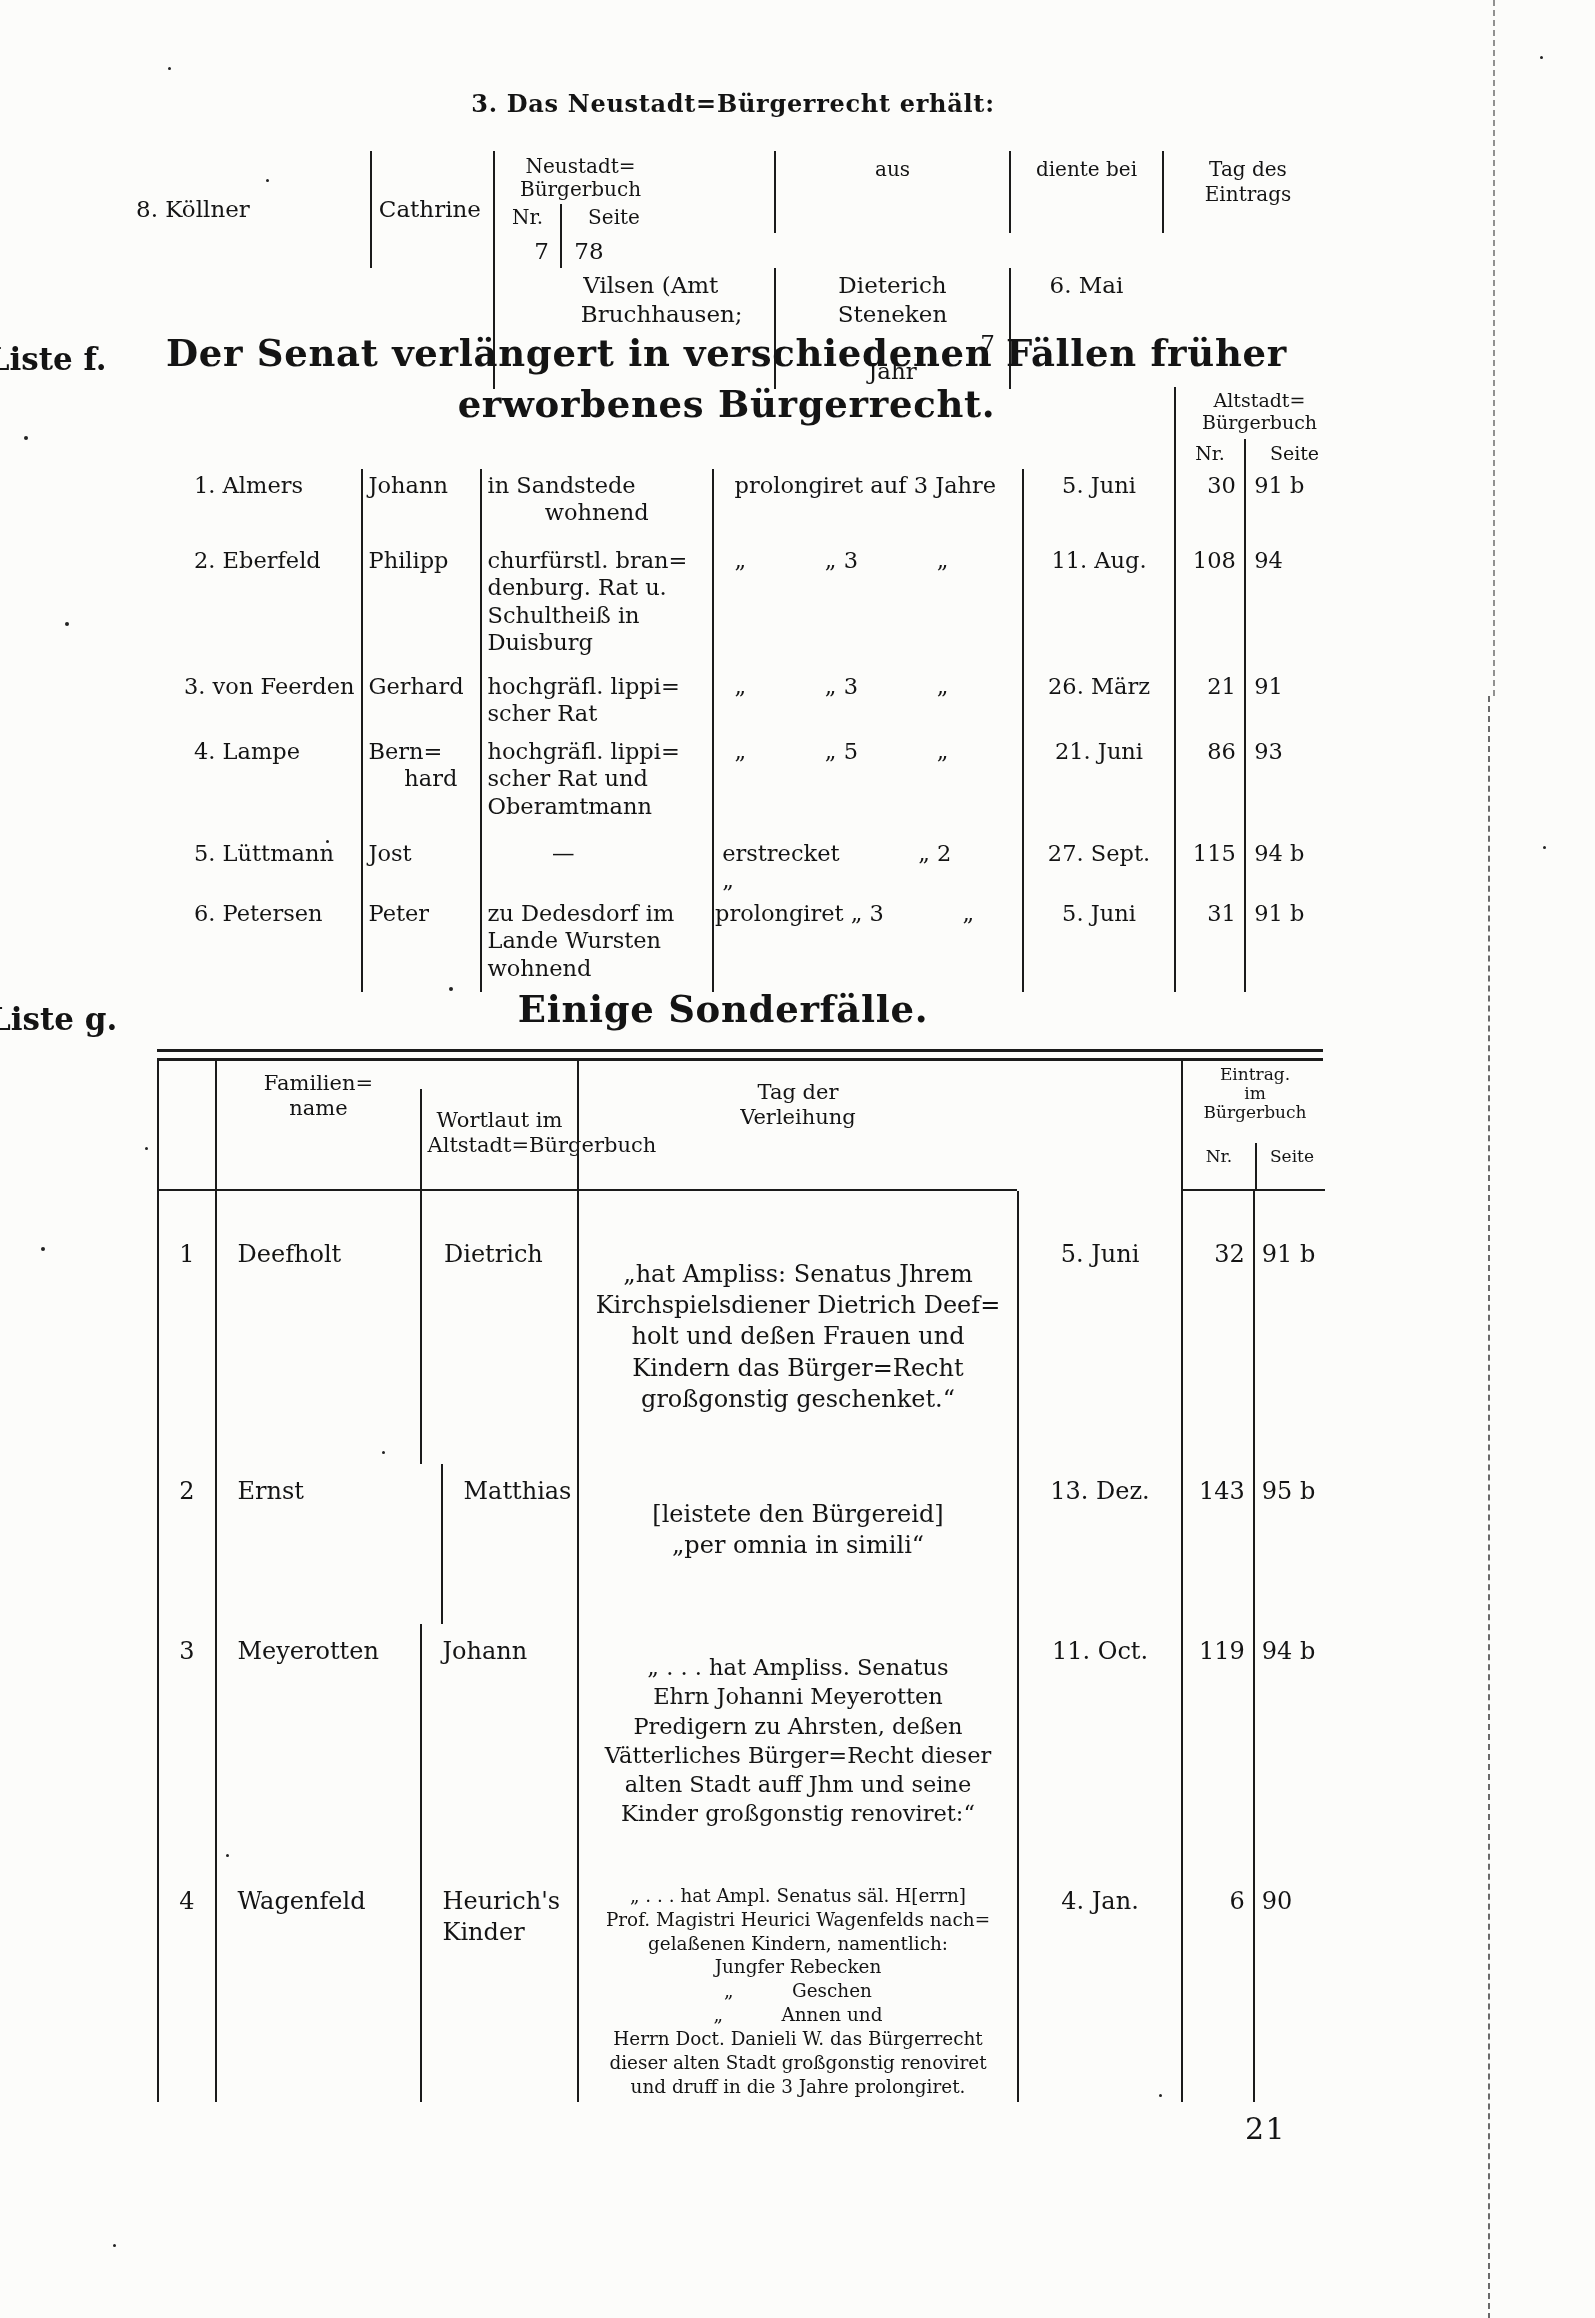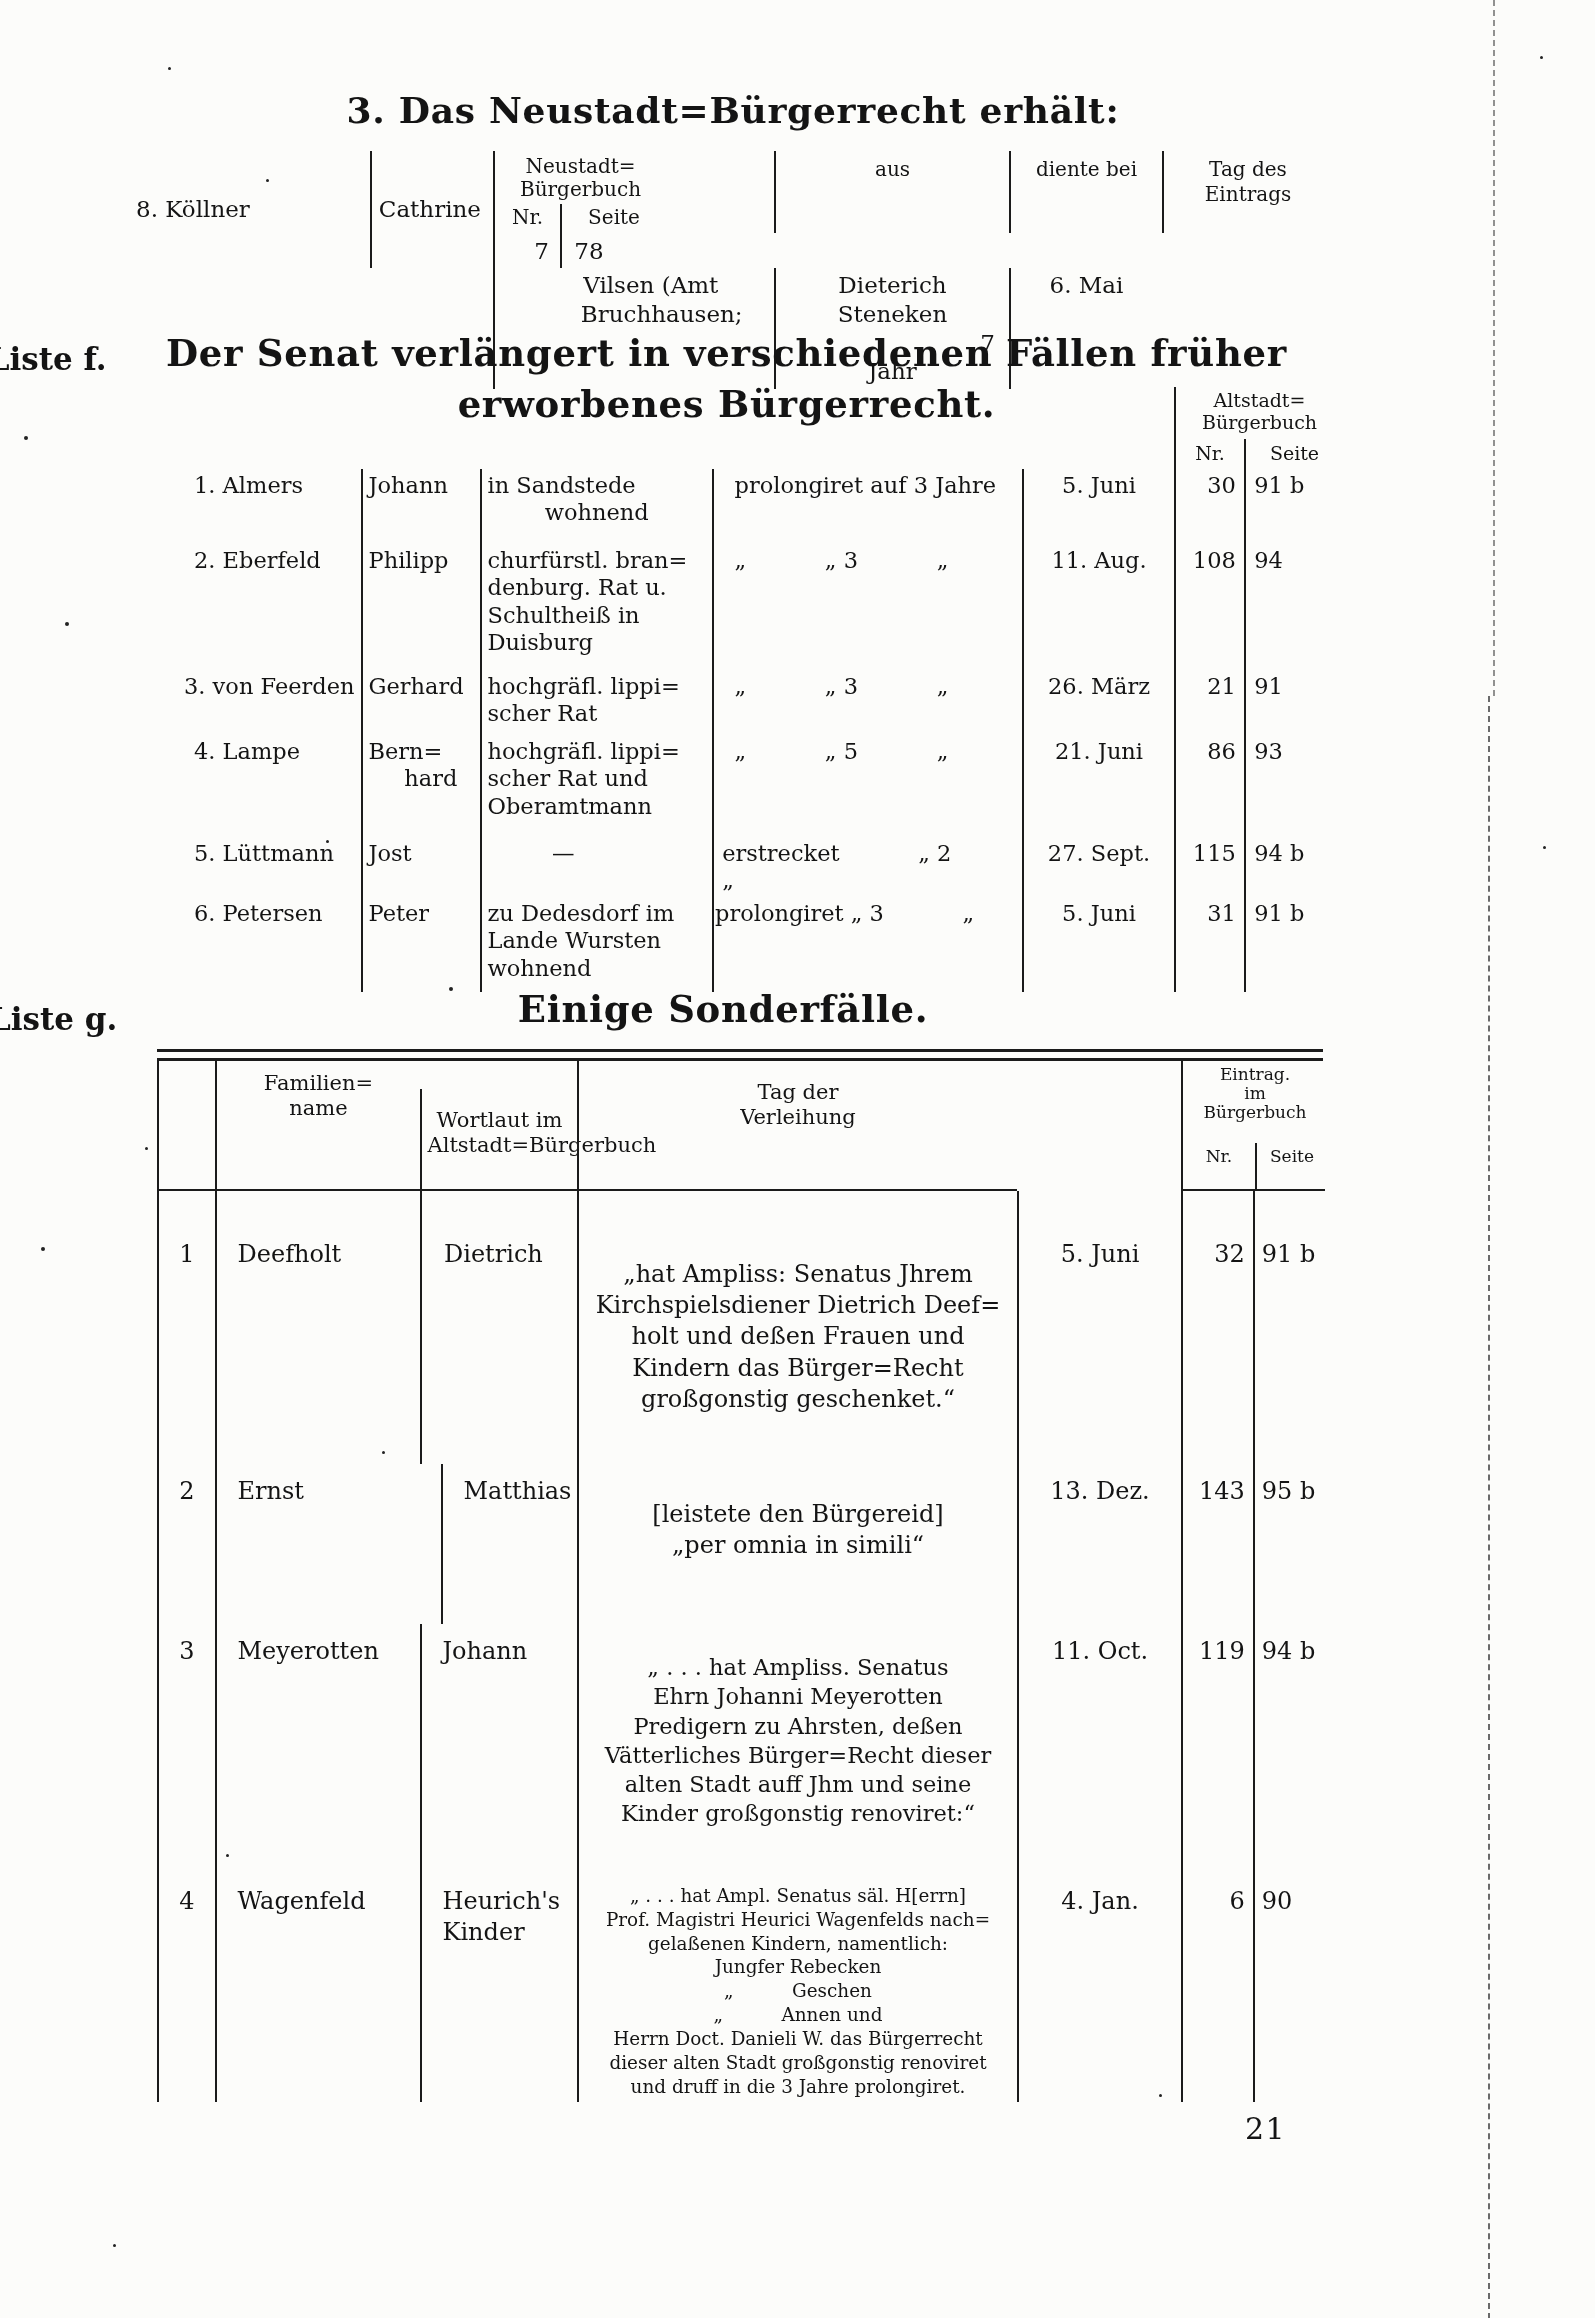--- a/index.html
+++ b/index.html
@@ -1,20 +1,20 @@
 <!DOCTYPE html>
 <html style="font-size:11px"><head>
 <meta charset="utf-8">
 <style>
   html,body{margin:0;padding:0;background:#f6f6f2;}
   #page{position:relative;width:1596px;height:2319px;background:#fcfcfa;overflow:hidden;
         font-family:"DejaVu Serif", serif;color:#141414;}
   .abs{position:absolute;}
   .center{text-align:center;}
-  .hd1{font-size:36px;font-weight:700;letter-spacing:0.7px;}
+  .hd1{font-size:24px;font-weight:700;letter-spacing:0.7px;}
   .hd2{font-size:37px;font-weight:700;letter-spacing:0.7px;}
   .listlabel{font-size:31px;font-weight:700;}
   
   .cell{white-space:pre-wrap;box-sizing:border-box;padding:2.7px 5.5px;}
   .bl{border-left:2.7px solid #1b1b1b;}
   .bb{border-bottom:2.7px solid #1b1b1b;}
   
   .t1{left:136px;top:151px;display:grid;grid-template-columns:234px 123px 281px 235px 153px 170px;font-size:23px;line-height:1.25;}
   .t1 .h{font-size:20px;text-align:center;padding-top:5.5px;}
   .t1 .namecell{grid-row:1/3;display:flex;align-items:center;padding-left:0;}

